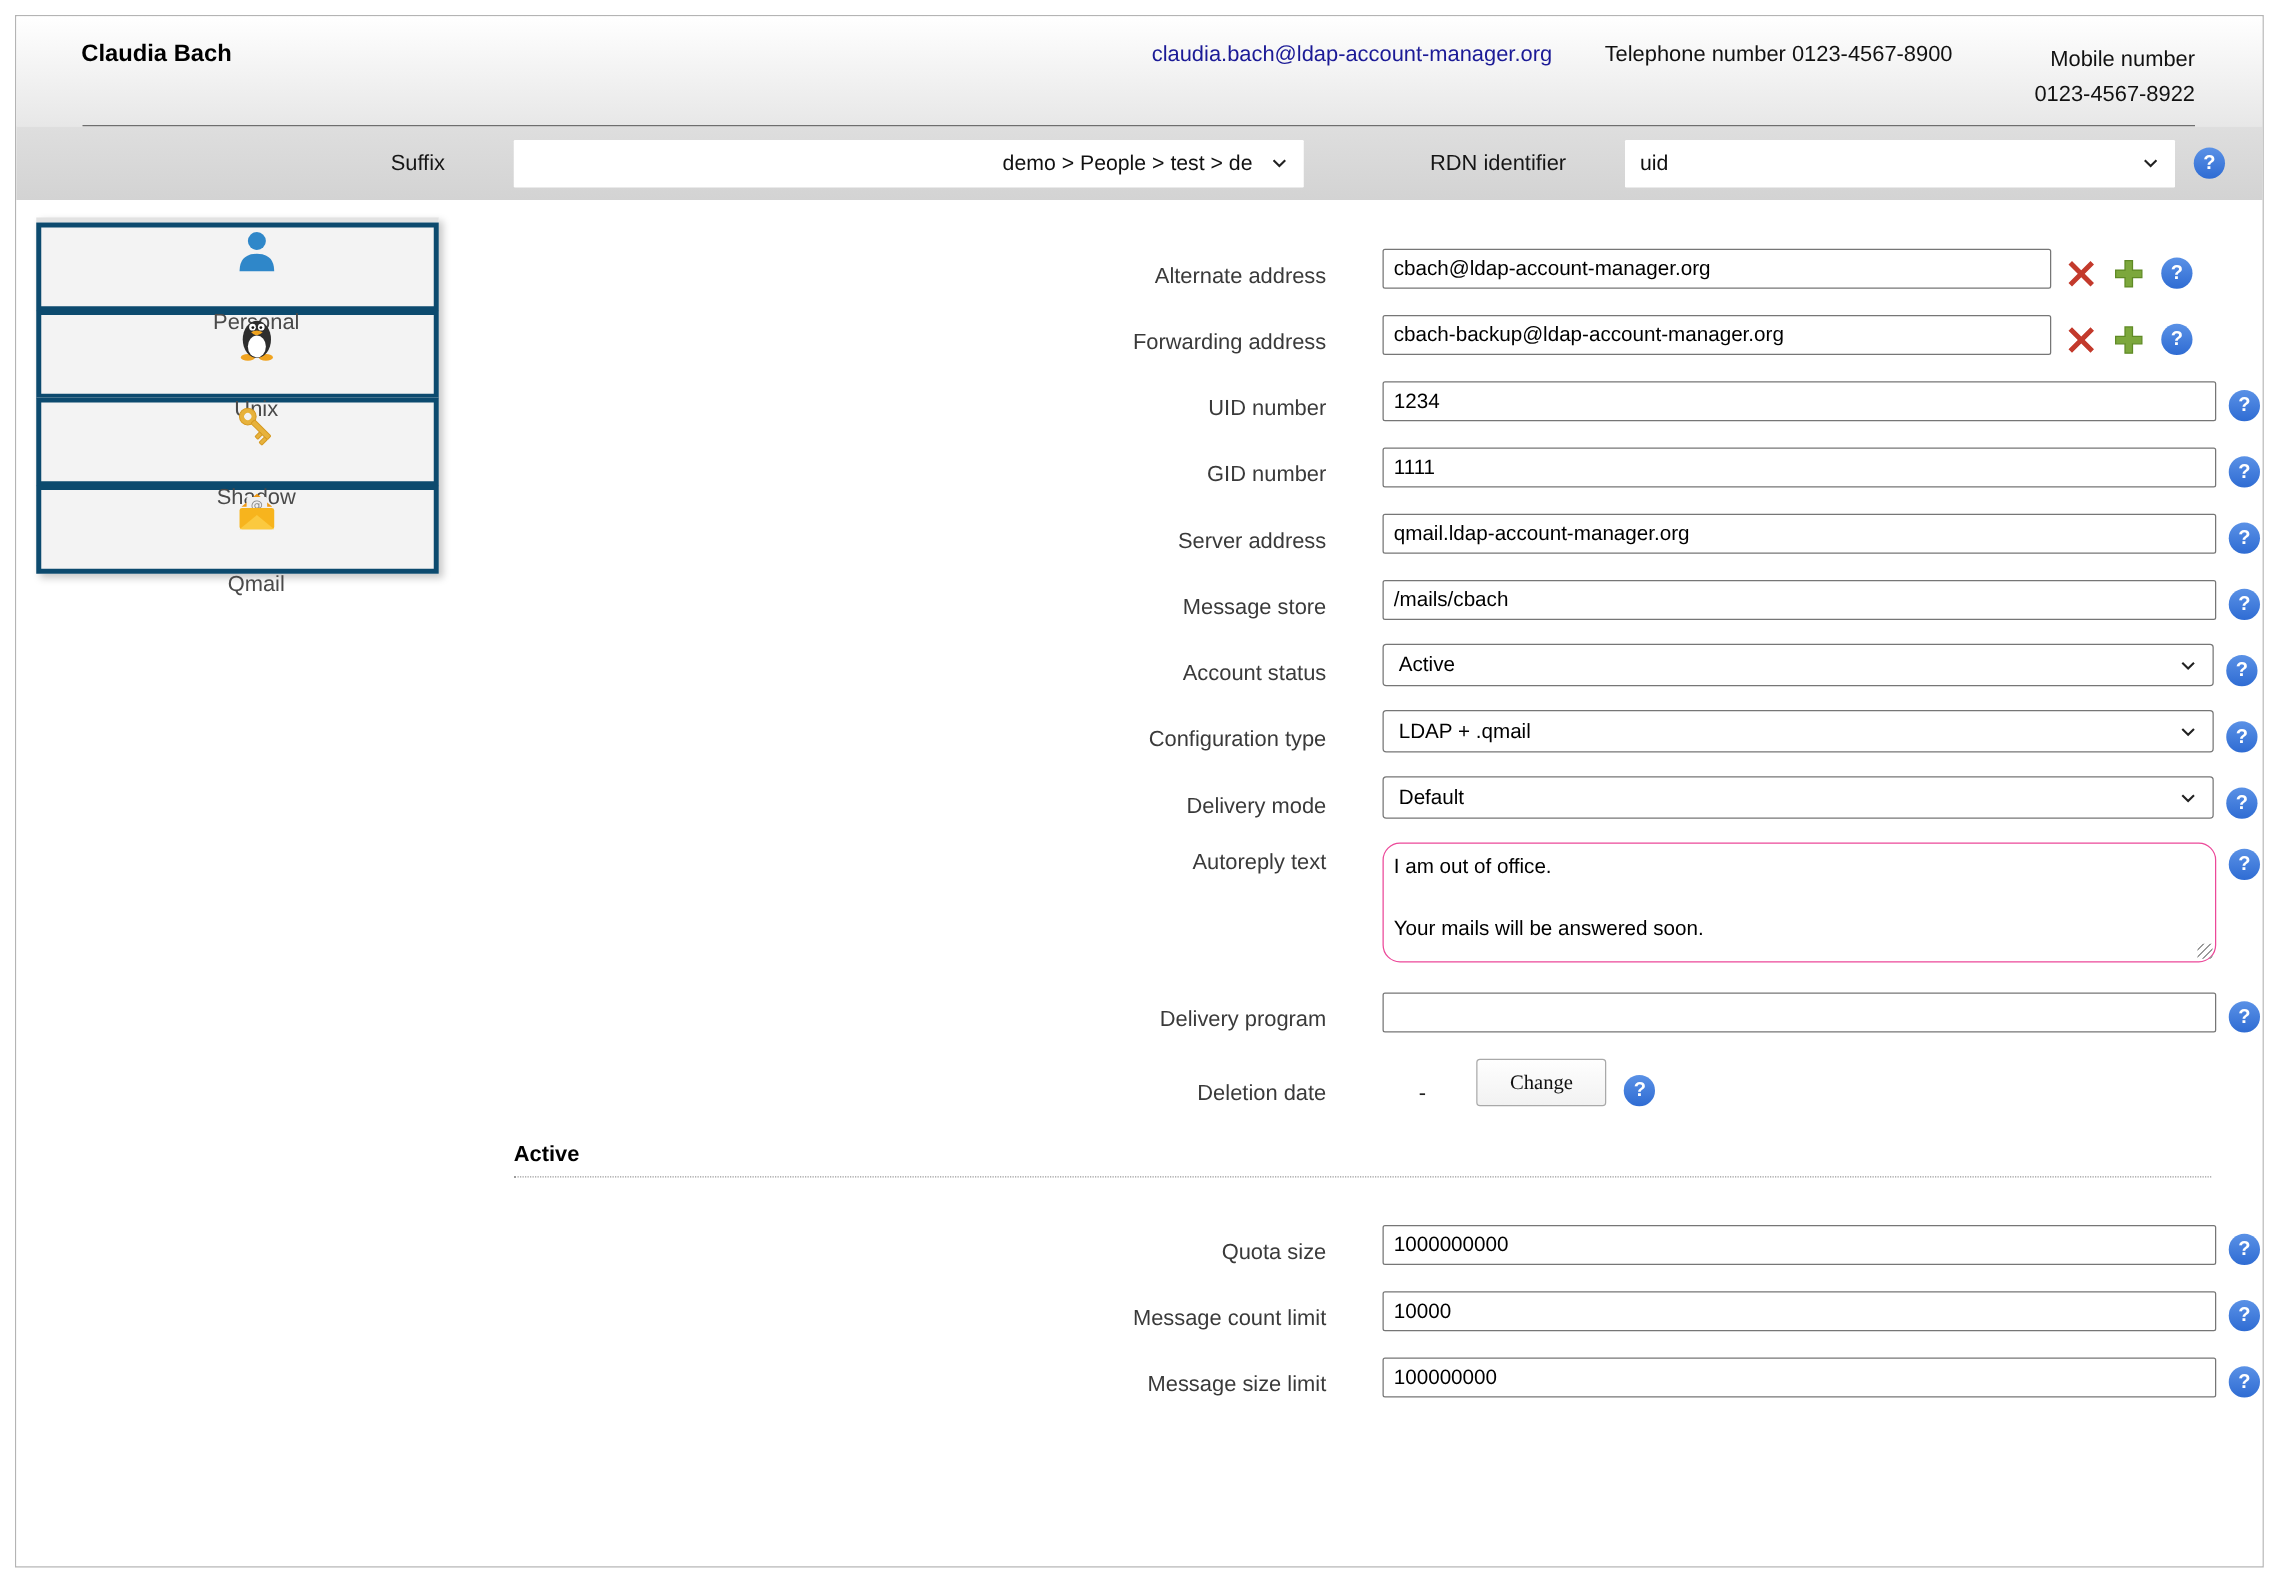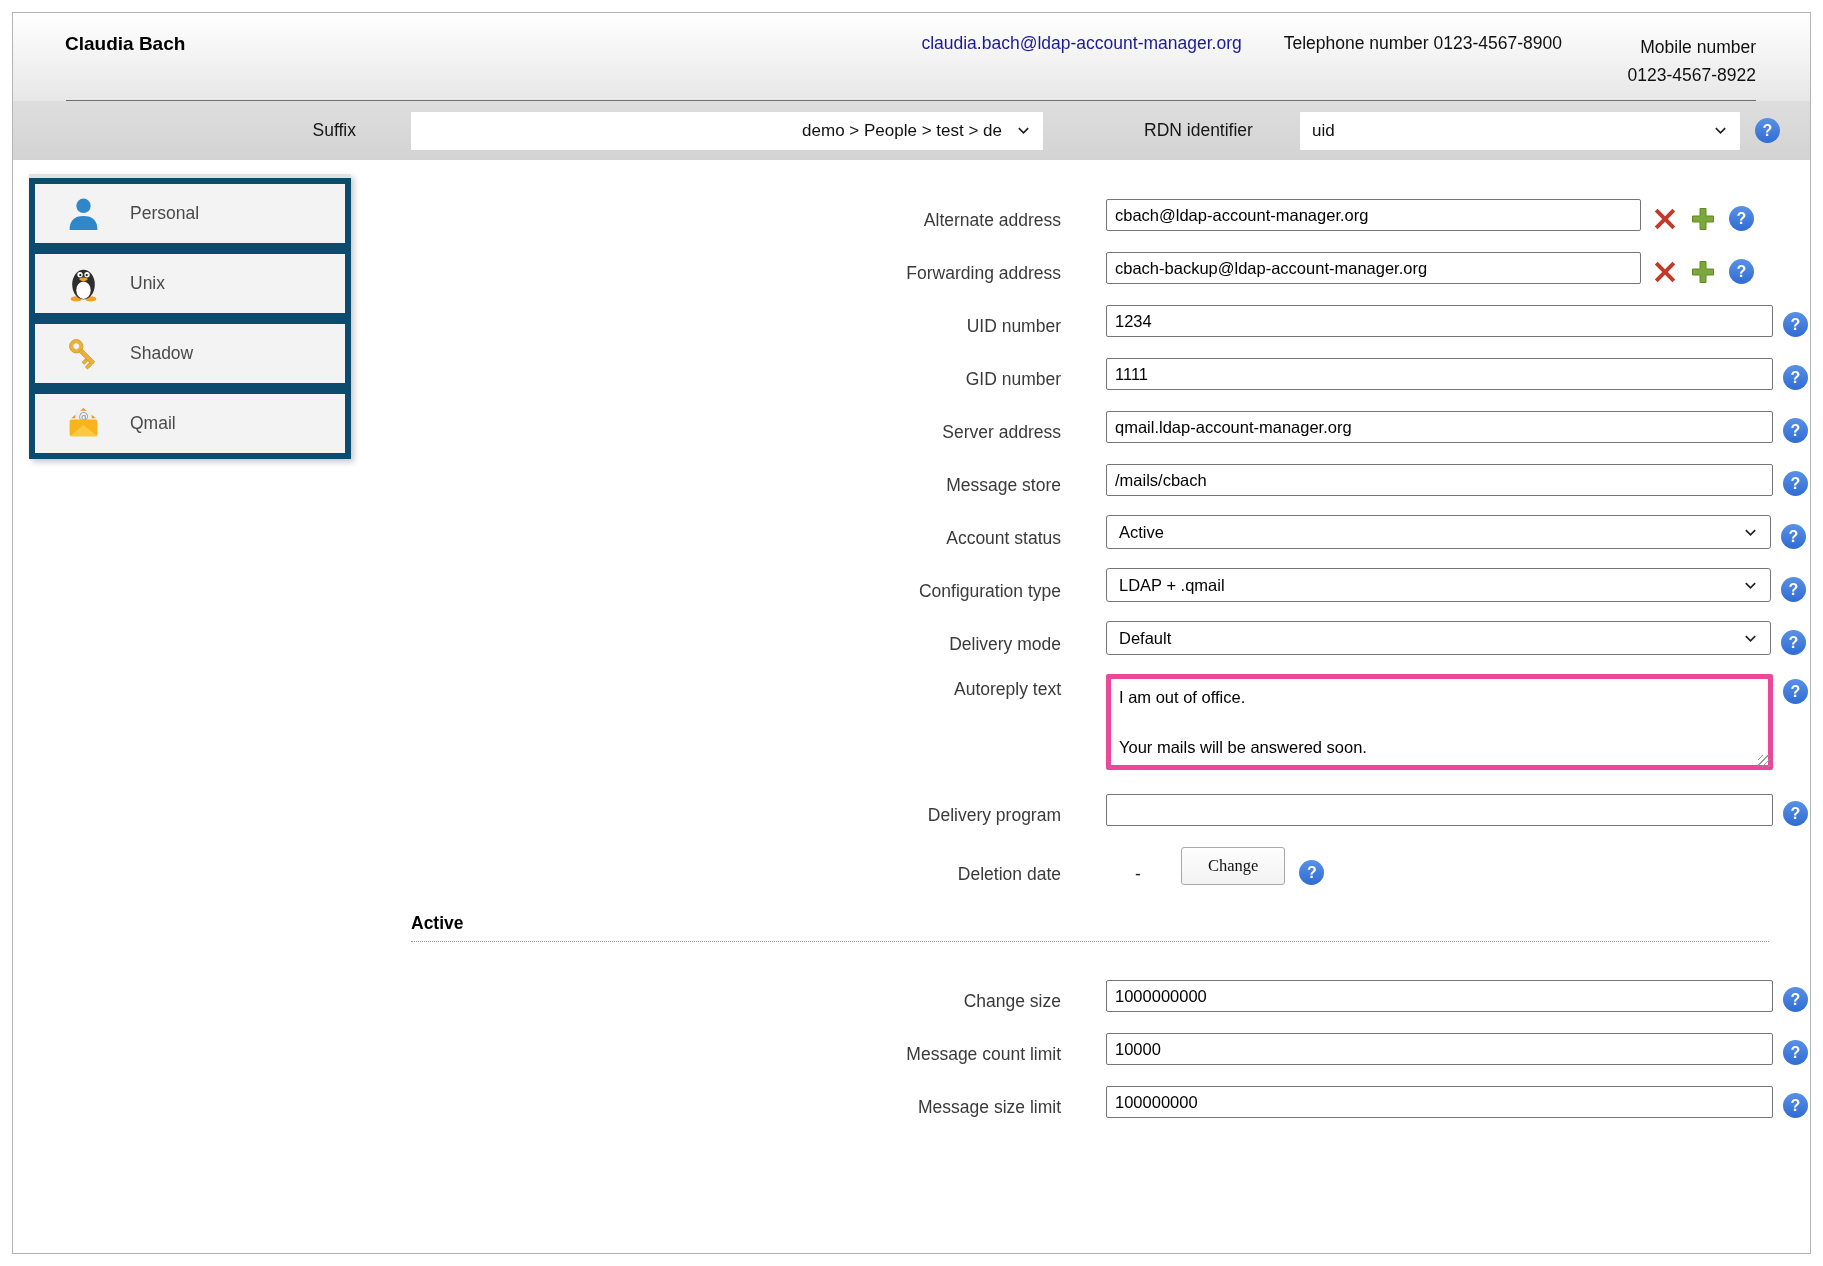--- a/index.html
+++ b/index.html
@@ -45,22 +45,22 @@
     display:inline-flex; align-items:center; justify-content:center; cursor:pointer;
   }
   .tb-help { margin-left:15px; }
   .icon-btn { width:24px; height:24px; display:inline-flex; cursor:pointer; flex:0 0 auto; }
   
   .main { position:relative; height:1093px; background:#fff; }
   
   .sidebar { position:absolute; left:16px; top:14px; width:322px;
     box-shadow:3px 3px 6px rgba(0,0,0,0.22); border-top:4px solid #e2e2e2; }
   .tab {
-    height:71px; background:#f3f3f3; border:6px solid #0c4a6e; margin-top:-1px;
-    display:flex; align-items:center; padding-left:30px; gap:28px; cursor:pointer;
+    height:71px; background:#f3f3f3; border:4px solid #0c4a6e; margin-top:-1px;
+    display:flex; align-items:center; padding-left:30px; gap:28px; cursor:pointer;flex-direction:column;
   }
   .tab:first-child { margin-top:0; }
   .tab-label { font-size:17.5px; color:#4a4a4a; }
   .tab-icon { width:37px; height:37px; flex:0 0 auto; }
   
   .form { margin-left:340px; padding-top:37px; font-size:17.5px; }
   .row { display:flex; align-items:flex-end; height:34px; margin-bottom:19px; }
   .row-top { align-items:flex-start; height:96px; margin-bottom:22px; }
   .lbl { width:753px; padding-right:45px; text-align:right; color:#3a3a3a; flex:0 0 auto; }
   .row-top .lbl { padding-top:5px; }
@@ -70,21 +70,21 @@
   }
   .w-email { width:535px; }
   .w-full { width:667px; }
   .sel {
     width:665px; height:34px; border:1px solid #767676; border-radius:3px; background:#fff;
     display:flex; align-items:center; justify-content:space-between; padding:0 12px;
     font-size:16.5px; color:#000; cursor:pointer;
   }
   .ta-wrap { position:relative; width:667px; height:96px; }
   textarea.ta {
-    width:100%; height:100%; border:5px solid #ec4899; border-radius:2px; resize:none;
+    width:100%; height:100%; border:1px solid #ec4899; border-radius:14px; resize:none;
     font-family:"Liberation Sans", sans-serif; font-size:16.5px; padding:6px 8px; color:#000;
     line-height:1.5;
   }
   .ta-grip { position:absolute; right:3px; bottom:3px; width:12px; height:12px;
     background:repeating-linear-gradient(135deg, transparent 0 3px, #9a9a9a 3px 4px); }
   .ml12 { margin-left:12px; } .ml14 { margin-left:14px; } .ml10 { margin-left:10px; }
   .dash { margin-left:25px; width:14px; text-align:center; color:#222; }
   .btn-change {
     margin-left:36px; padding:8px 26px; font-size:16.5px; color:#111;
     background:linear-gradient(#fefefe,#f2f2f2); border:1px solid #a9a9a9; border-radius:3px;
@@ -324,21 +324,21 @@
         <button class="btn-change">Change</button>
         <span class="help ml14">
             <span>?</span>
           </span>
       </div>
 
       <div class="quota-title">Active</div>
       <div class="quota-line"></div>
 
       <div class="row quota-first">
-        <div class="lbl">Change size</div>
+        <div class="lbl">Quota size</div>
         <input class="inp w-full" value="1000000000" style="">
         <span class="help ml10">
             <span>?</span>
           </span>
       </div>
 
       <div class="row">
         <div class="lbl">Message count limit</div>
         <input class="inp w-full" value="10000" style="">
         <span class="help ml10">

